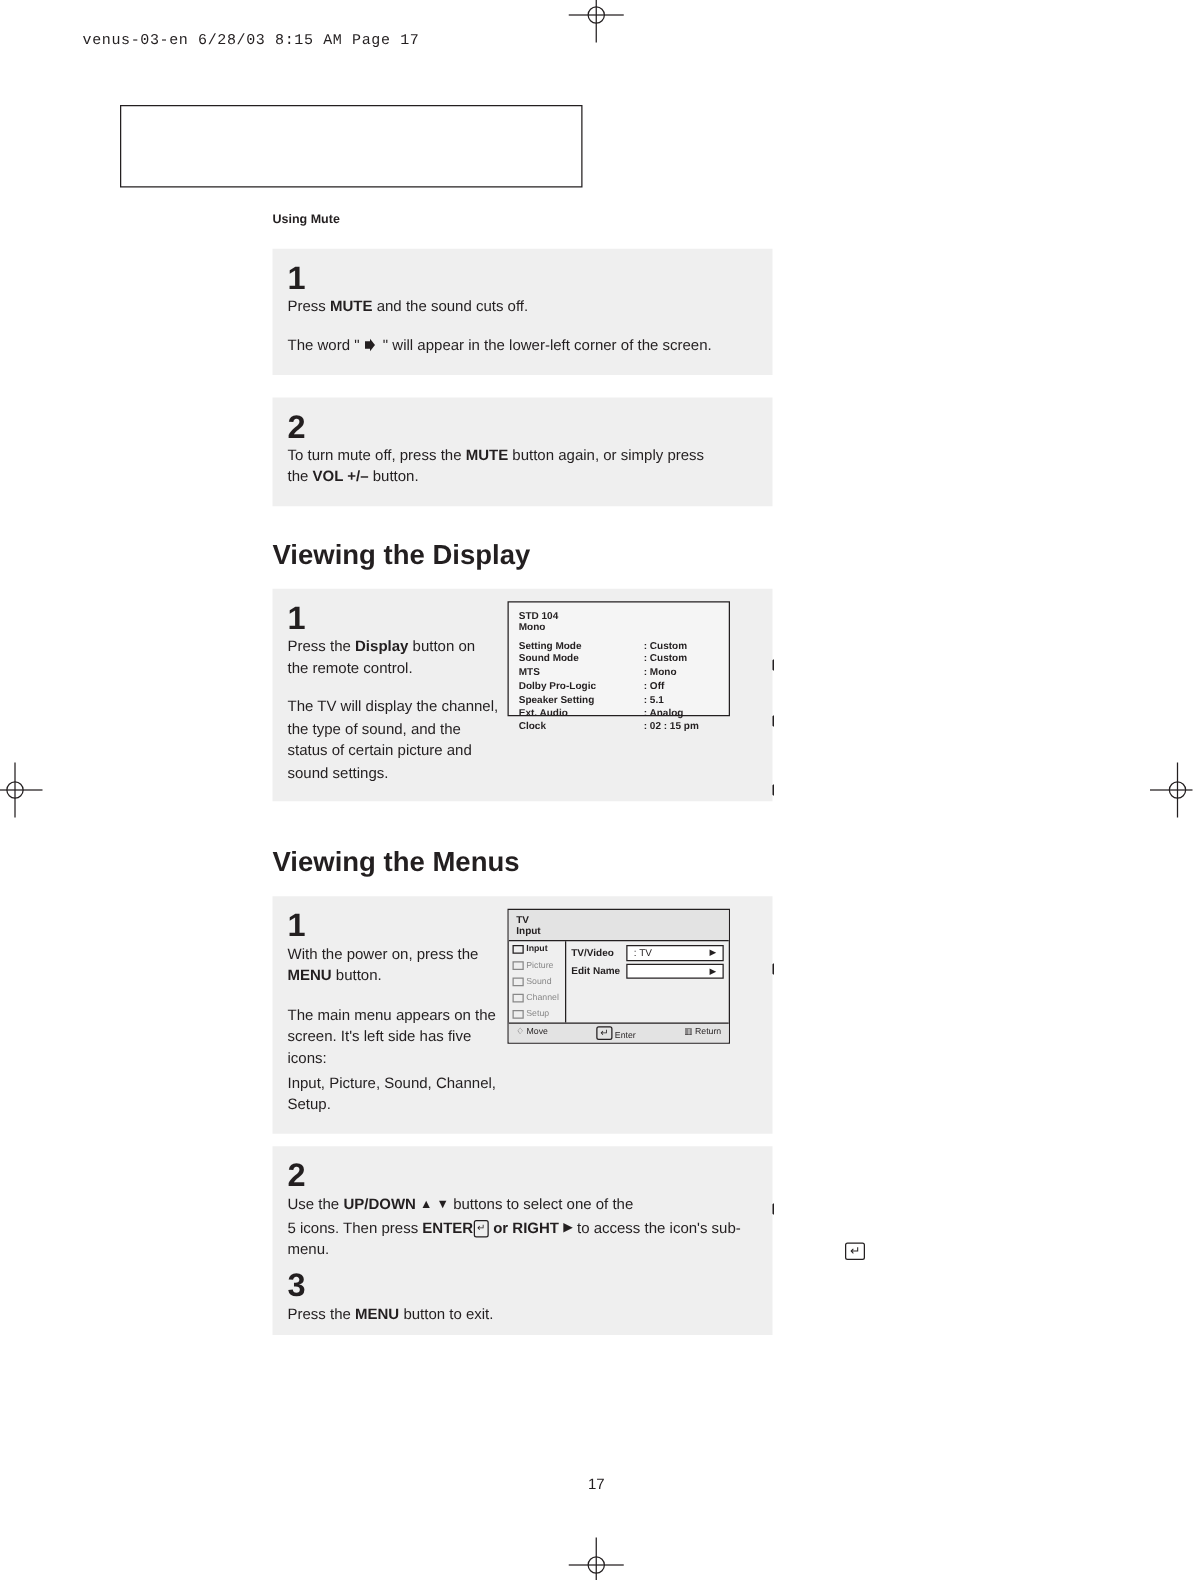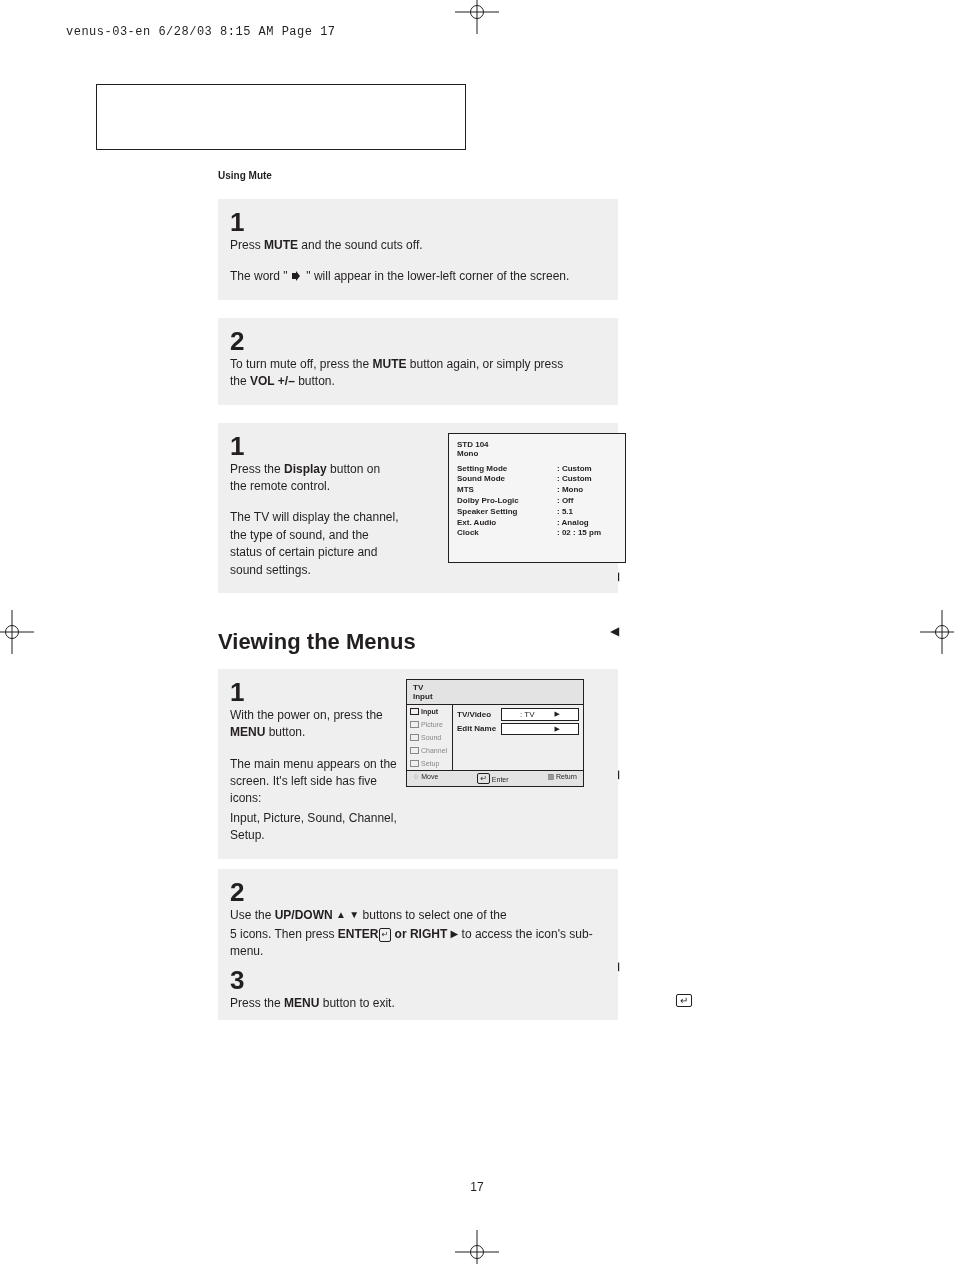--- a/index.html
+++ b/index.html
@@ -29,39 +29,39 @@
   .stepnum { font-family: Arial, Helvetica, sans-serif; font-weight:900; font-size:26px; line-height:1; }
   .steptext { font-size:12px; line-height:1.45; margin-top:2px; }
   .steptext b { font-weight:bold; }
 
   .sec-title-lg { font-weight:900; font-size:22px; margin:26px 0 14px 0; }
 
   .graybox.tall { min-height:150px; position:relative; }
   .left-narrow { width:170px; }
 
   
-  .tvshot { position:absolute; left:188px; top:10px; width:178px; height:130px; border:1px solid #231f20; background:#f5f5f5; padding:6px 8px;margin-left:42px; }
+  .tvshot { position:absolute; left:188px; top:10px; width:178px; height:92px; border:1px solid #231f20; background:#f5f5f5; padding:6px 8px; }
   .tvshot .hdr1 { font-size:8px; font-weight:bold; }
   .tvshot .hdr2 { font-size:8px; font-weight:bold; margin-bottom:6px; }
   .tvshot .row { display:flex; justify-content:flex-start; font-size:8px; font-weight:bold; line-height:1.35; }
   .tvshot .row .k { width:100px; }
   .tvshot .row .v { }
 
   
   .menushot { position:absolute; left:188px; top:10px; width:178px; border:1.5px solid #231f20; background:#efefef; font-size:8px; }
   .menushot .titlebar { display:flex; justify-content:space-between; padding:3px 6px; border-bottom:1.5px solid #231f20; font-weight:bold; background:#e3e3e3;flex-direction:column; }
   .menushot .body { display:flex; }
   .menushot .side { width:46px; border-right:1.5px solid #231f20; }
   .menushot .side .it { display:flex; align-items:center; gap:2px; padding:3px 3px; font-size:7px; color:#888; }
   .menushot .side .it.sel { color:#231f20; font-weight:bold; }
   .menushot .side .ic { width:9px; height:7px; display:inline-block; border:1px solid currentColor; }
   .menushot .main { flex:1; padding:3px 4px; }
   .menushot .mrow { display:flex; align-items:center; margin-bottom:2px; }
   .menushot .mrow .lbl { width:44px; font-weight:bold; }
-  .menushot .mrow .valbox { flex:1; border:1px solid #231f20; padding:1px 18px; display:flex; justify-content:space-between; align-items:center; background:#fff; }
+  .menushot .mrow .valbox { flex:1; border:1px solid #231f20; padding:1px 5px; display:flex; justify-content:space-between; align-items:center; background:#fff; }
   .menushot .mrow .arrow { font-size:7px; }
   .menushot .ftr { border-top:1.5px solid #231f20; display:flex; justify-content:space-between; padding:2px 6px; background:#e3e3e3; font-size:7px; }
   .menushot .ftr span::before { margin-right:2px; }
 
   
   .side-arrows { position:absolute; left:610px; }
   .sa { font-size:12px; color:#231f20; line-height:1; position:absolute; }
   .enter-glyph { position:absolute; left:676px; top:994px; font-size:10px; border:1px solid #231f20; padding:0 3px; border-radius:2px; }
 
   .pagenum { position:absolute; left:50%; transform:translateX(-50%); bottom:70px; font-size:12px; }
@@ -118,20 +118,21 @@
       </div>
     </div>
 
     <div class="graybox">
       <div class="stepnum">2</div>
       <div class="steptext" style="max-width:340px">
         <span>To turn mute off, press the </span><b>MUTE</b><span> button again, or simply press the </span><b>VOL +/–</b><span> button.</span>
       </div>
     </div>
 
+    <div class="sec-title-lg">Viewing the Display</div>
 
     <div class="graybox tall">
       <div class="left-narrow">
         <div class="stepnum">1</div>
         <div class="steptext">
           <span>Press the </span><b>Display</b><span> button on the remote  control.</span>
         </div>
         <div class="steptext" style="margin-top:14px">The TV will display the channel, the type of sound, and the status of certain picture and sound settings.</div>
       </div>
 

